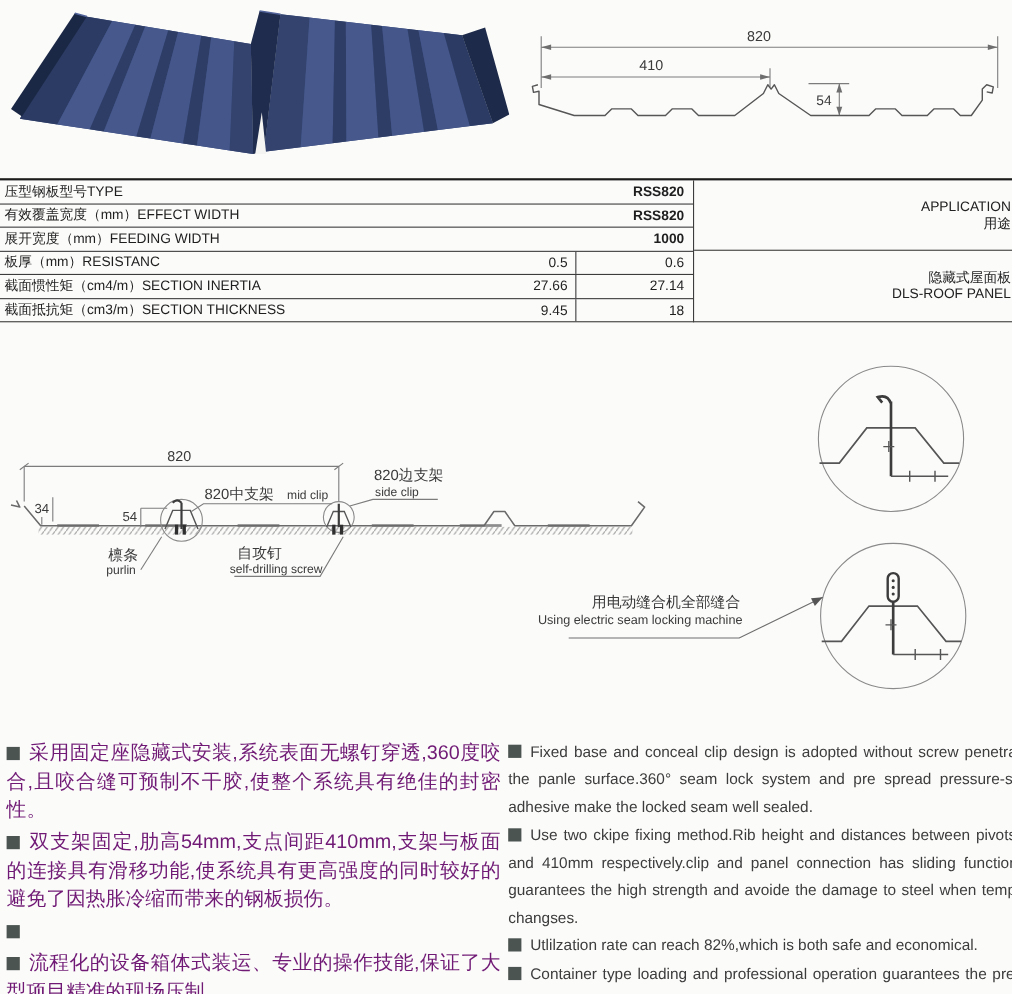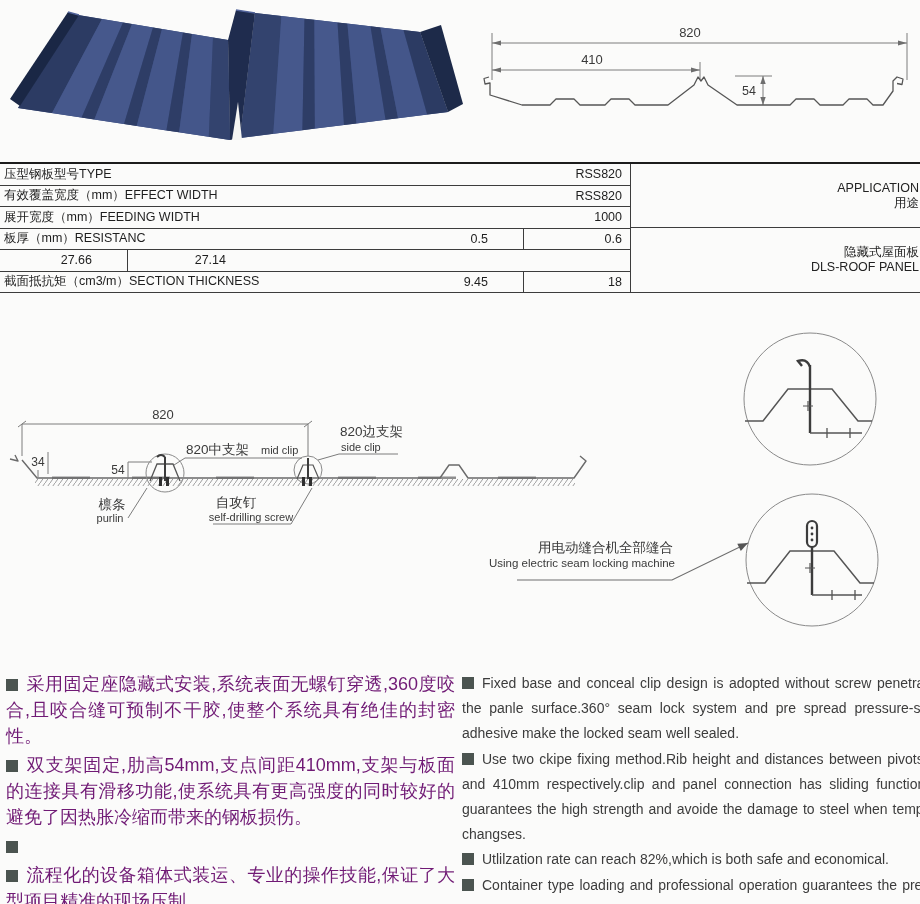--- a/index.html
+++ b/index.html
@@ -12,25 +12,25 @@
   svg{position:absolute;display:block;}
   svg text{font-family:"Liberation Sans","DejaVu Sans",sans-serif;fill:#3a3a3a;}
 
   
   .spec-table{
     position:absolute;left:0;top:162px;width:920px;height:129px;
     border-top:2px solid #1c1c1c;font-size:12.5px;color:#1e1e1e;
     box-sizing:content-box;
   }
   .tleft{position:absolute;left:0;top:0;width:630px;}
-  .trow{height:21.5px;border-bottom:1px solid #3c3c3c;display:flex;align-items:stretch;box-sizing:border-box;gap:28px;}
+  .trow{height:21.5px;border-bottom:1px solid #3c3c3c;display:flex;align-items:stretch;box-sizing:border-box;}
   .trow .lbl{flex:1;padding-left:4px;display:flex;align-items:center;}
   .trow .v1{width:92px;text-align:right;padding-right:7px;display:flex;align-items:center;justify-content:flex-end;}
   .trow .v2{width:107px;border-left:1px solid #3c3c3c;text-align:right;padding-right:8px;box-sizing:border-box;display:flex;align-items:center;justify-content:flex-end;}
-  .trow .vspan{width:199px;text-align:right;padding-right:8px;box-sizing:border-box;display:flex;align-items:center;justify-content:flex-end;}
+  .trow .vspan{width:199px;text-align:right;padding-right:8px;box-sizing:border-box;display:flex;align-items:center;justify-content:flex-end;font-weight:bold;}
   .tright{position:absolute;left:630px;top:0;width:290px;height:129px;
     border-left:1px solid #3c3c3c;border-bottom:1px solid #3c3c3c;box-sizing:border-box;}
   .tr-cell{height:64px;display:flex;flex-direction:column;justify-content:center;
     text-align:right;padding-right:1px;line-height:15px;font-size:12.5px;color:#222;}
   .tr-cell.first{border-bottom:1px solid #3c3c3c;box-sizing:border-box;}
 
   
   .features{position:absolute;top:671px;}
   .features-zh{left:6px;width:449px;font-size:18px;line-height:26px;color:#701a75;}
   .features-en{left:462px;width:506px;font-size:14px;line-height:25.2px;color:#3c3c3c;}
@@ -122,20 +122,21 @@
     <div class="trow">
       <span class="lbl">展开宽度（mm）FEEDING WIDTH</span>
       <span class="vspan">1000</span>
     </div>
     <div class="trow">
       <span class="lbl">板厚（mm）RESISTANC</span>
       <span class="v1">0.5</span>
       <span class="v2">0.6</span>
     </div>
     <div class="trow">
+      <span class="lbl">截面惯性矩（cm4/m）SECTION INERTIA</span>
       <span class="v1">27.66</span>
       <span class="v2">27.14</span>
     </div>
     <div class="trow">
       <span class="lbl">截面抵抗矩（cm3/m）SECTION THICKNESS</span>
       <span class="v1">9.45</span>
       <span class="v2">18</span>
     </div>
   </div>
   <div class="tright">

